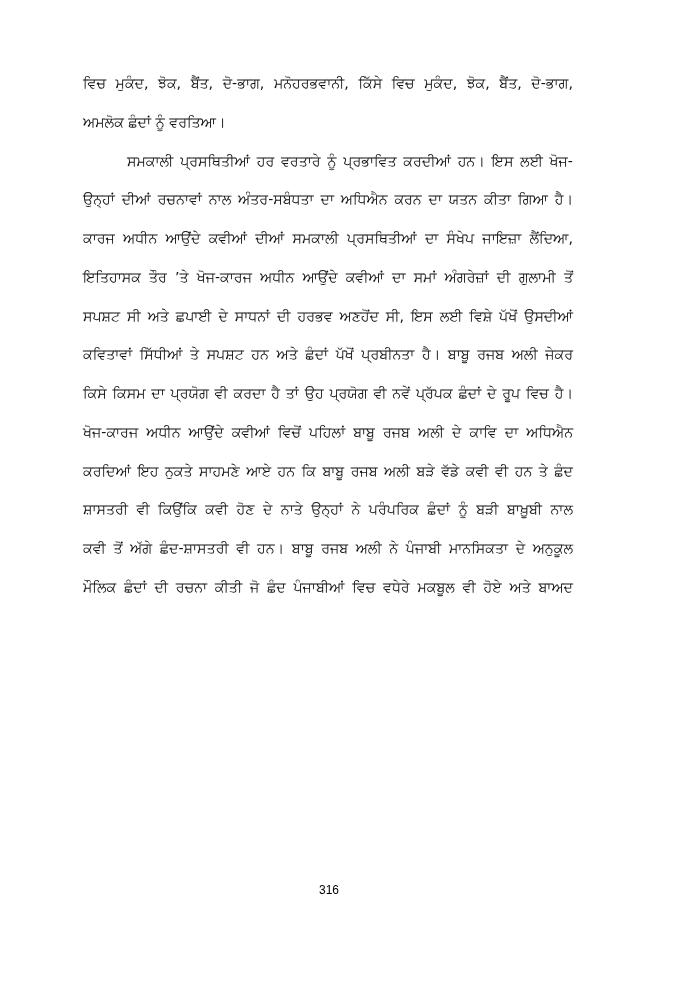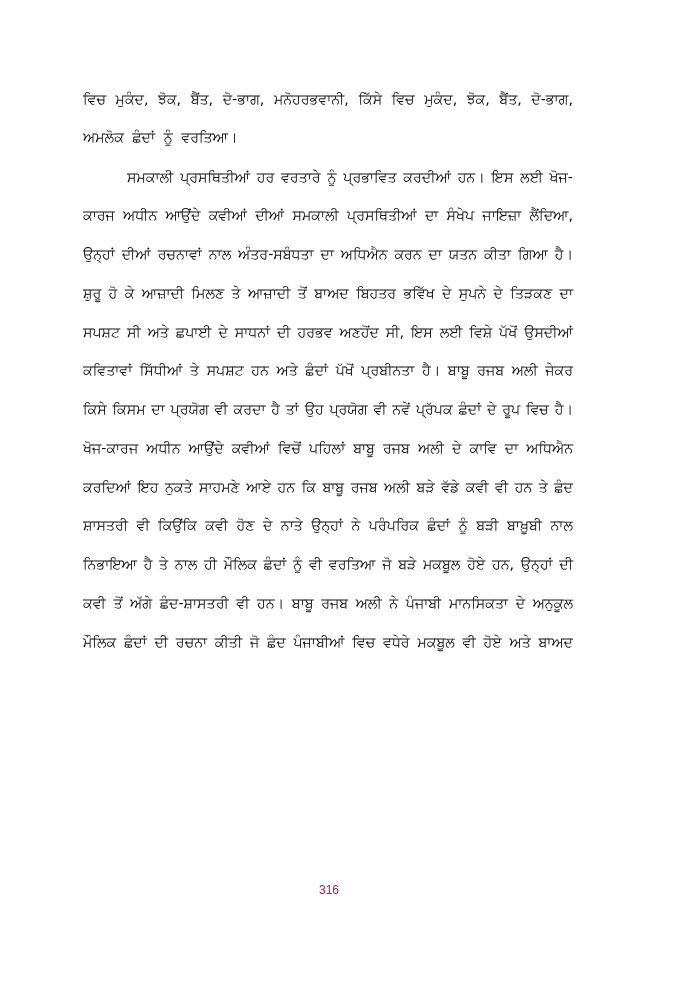--- a/index.html
+++ b/index.html
@@ -1,54 +1,53 @@
 <!DOCTYPE html>
 <html><head>
   <meta charset="utf-8">
   <style>
     html, body { margin: 0; padding: 0; background: #ffffff; }
     body { width: 700px; height: 991px; position: relative; overflow: hidden; }
     .page {
       position: absolute; left: 0; top: 0; width: 700px; height: 991px; background: #fff;
     }
     .text-block {
-      position: absolute; left: 83px; top: 80px; width: 490px;
+      position: absolute; left: 83px; top: 64px; width: 490px;
       font-family: "DejaVu Sans", sans-serif;
       font-size: 14.2px; color: #111;
     }
     .line {
       height: 38.75px; line-height: 38.75px;
       white-space: nowrap; overflow: visible;
       text-align: justify; text-align-last: justify;
     }
-    .line.last { text-align-last: left; font-family: Liberation Mono, monospace; }
+    .line.last { text-align-last: left; }
     .line.indent { padding-left: 44px; }
     .page-number {
       position: absolute; left: 0; width: 658px; top: 883px; text-align: center;
-      font-family: "Liberation Sans", sans-serif; font-size: 12px; color: #be185d;
+      font-family: "Liberation Sans", sans-serif; font-size: 12px; color: #000000;
     }
   </style>
 </head>
 <body>
 
 <div class="page">
   <div class="text-block">
 
     <div class="line">ਵਿਚ ਮੁਕੰਦ, ਝੋਕ, ਬੈਂਤ, ਦੋ-ਭਾਗ, ਮਨੋਹਰਭਵਾਨੀ, ਕਿੱਸੇ ਵਿਚ ਮੁਕੰਦ, ਝੋਕ, ਬੈਂਤ, ਦੋ-ਭਾਗ,</div>
     <div class="line last">ਅਮਲੋਕ ਛੰਦਾਂ ਨੂੰ ਵਰਤਿਆ।</div>
 
     <div class="line indent">ਸਮਕਾਲੀ ਪ੍ਰਸਥਿਤੀਆਂ ਹਰ ਵਰਤਾਰੇ ਨੂੰ ਪ੍ਰਭਾਵਿਤ ਕਰਦੀਆਂ ਹਨ। ਇਸ ਲਈ ਖੋਜ-</div>
+    <div class="line">ਉਨ੍ਹਾਂ ਦੀਆਂ ਰਚਨਾਵਾਂ ਨਾਲ ਅੰਤਰ-ਸਬੰਧਤਾ ਦਾ ਅਧਿਐਨ ਕਰਨ ਦਾ ਯਤਨ ਕੀਤਾ ਗਿਆ ਹੈ।</div>
     <div class="line">ਕਾਰਜ ਅਧੀਨ ਆਉਂਦੇ ਕਵੀਆਂ ਦੀਆਂ ਸਮਕਾਲੀ ਪ੍ਰਸਥਿਤੀਆਂ ਦਾ ਸੰਖੇਪ ਜਾਇਜ਼ਾ ਲੈਂਦਿਆ,</div>
-    <div class="line">ਉਨ੍ਹਾਂ ਦੀਆਂ ਰਚਨਾਵਾਂ ਨਾਲ ਅੰਤਰ-ਸਬੰਧਤਾ ਦਾ ਅਧਿਐਨ ਕਰਨ ਦਾ ਯਤਨ ਕੀਤਾ ਗਿਆ ਹੈ।</div>
-    <div class="line">ਸ਼ੁਰੂ ਹੋ ਕੇ ਆਜ਼ਾਦੀ ਮਿਲਣ ਤੇ ਆਜ਼ਾਦੀ ਤੋਂ ਬਾਅਦ ਬਿਹਤਰ ਭਵਿੱਖ ਦੇ ਸੁਪਨੇ ਦੇ ਤਿੜਕਣ ਦਾ</div>
+    <div class="line">ਇਤਿਹਾਸਕ ਤੌਰ ’ਤੇ ਖੋਜ-ਕਾਰਜ ਅਧੀਨ ਆਉਂਦੇ ਕਵੀਆਂ ਦਾ ਸਮਾਂ ਅੰਗਰੇਜ਼ਾਂ ਦੀ ਗੁਲਾਮੀ ਤੋਂ</div>
     <div class="line">ਸਪਸ਼ਟ ਸੀ ਅਤੇ ਛਪਾਈ ਦੇ ਸਾਧਨਾਂ ਦੀ ਹਰਭਵ ਅਣਹੋਂਦ ਸੀ, ਇਸ ਲਈ ਵਿਸ਼ੇ ਪੱਖੋਂ ਉਸਦੀਆਂ</div>
     <div class="line">ਕਵਿਤਾਵਾਂ ਸਿੱਧੀਆਂ ਤੇ ਸਪਸ਼ਟ  ਹਨ ਅਤੇ ਛੰਦਾਂ ਪੱਖੋਂ ਪ੍ਰਬੀਨਤਾ ਹੈ। ਬਾਬੂ ਰਜਬ ਅਲੀ ਜੇਕਰ</div>
     <div class="line">ਕਿਸੇ ਕਿਸਮ ਦਾ ਪ੍ਰਯੋਗ ਵੀ ਕਰਦਾ ਹੈ ਤਾਂ ਉਹ ਪ੍ਰਯੋਗ ਵੀ ਨਵੇਂ ਪ੍ਰੱਪਕ ਛੰਦਾਂ ਦੇ ਰੂਪ ਵਿਚ ਹੈ।</div>
     <div class="line">ਖੋਜ-ਕਾਰਜ ਅਧੀਨ ਆਉਂਦੇ  ਕਵੀਆਂ ਵਿਚੋਂ ਪਹਿਲਾਂ ਬਾਬੂ ਰਜਬ ਅਲੀ ਦੇ ਕਾਵਿ ਦਾ ਅਧਿਐਨ</div>
     <div class="line">ਕਰਦਿਆਂ ਇਹ ਨੁਕਤੇ ਸਾਹਮਣੇ ਆਏ ਹਨ ਕਿ ਬਾਬੂ ਰਜਬ ਅਲੀ ਬੜੇ ਵੱਡੇ ਕਵੀ ਵੀ ਹਨ ਤੇ ਛੰਦ</div>
     <div class="line">ਸ਼ਾਸਤਰੀ ਵੀ ਕਿਉਂਕਿ ਕਵੀ ਹੋਣ ਦੇ ਨਾਤੇ ਉਨ੍ਹਾਂ ਨੇ ਪਰੰਪਰਿਕ ਛੰਦਾਂ ਨੂੰ ਬੜੀ ਬਾਖ਼ੂਬੀ ਨਾਲ</div>
-    <div class="line">ਨਿਭਾਇਆ ਹੈ ਤੇ ਨਾਲ ਹੀ ਮੌਲਿਕ ਛੰਦਾਂ ਨੂੰ ਵੀ ਵਰਤਿਆ ਜੋ ਬੜੇ ਮਕਬੂਲ ਹੋਏ ਹਨ, ਉਨ੍ਹਾਂ ਦੀ</div>
     <div class="line">ਕਵੀ ਤੋਂ ਅੱਗੇ ਛੰਦ-ਸ਼ਾਸਤਰੀ ਵੀ ਹਨ। ਬਾਬੂ ਰਜਬ ਅਲੀ ਨੇ ਪੰਜਾਬੀ ਮਾਨਸਿਕਤਾ ਦੇ ਅਨੁਕੂਲ</div>
     <div class="line">ਮੌਲਿਕ ਛੰਦਾਂ ਦੀ ਰਚਨਾ ਕੀਤੀ ਜੋ ਛੰਦ ਪੰਜਾਬੀਆਂ ਵਿਚ ਵਧੇਰੇ ਮਕਬੂਲ ਵੀ ਹੋਏ ਅਤੇ ਬਾਅਦ</div>
     <div class="line"></div>
   </div>
   <div class="page-number">316</div>
 </div>
 
 </body></html>

